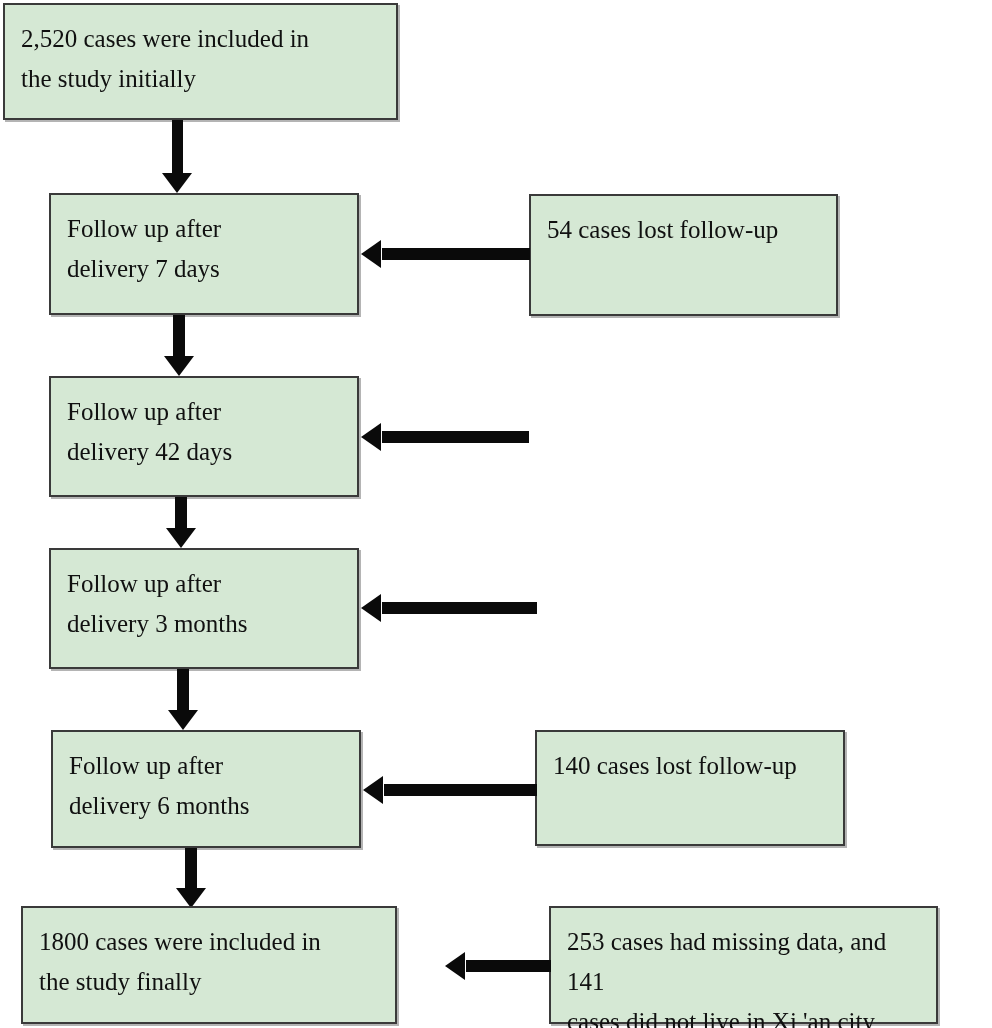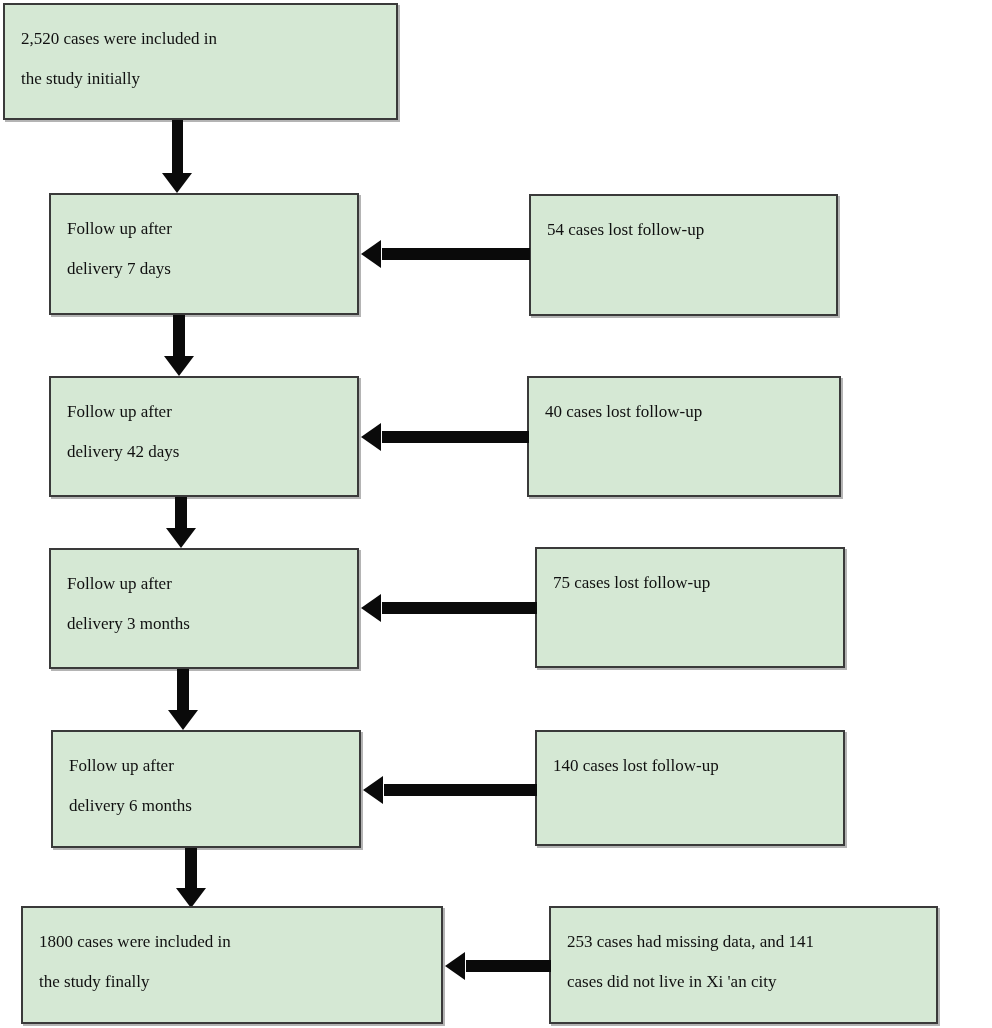--- a/index.html
+++ b/index.html
@@ -27,21 +27,21 @@
     background: #d5e8d4;
     border: 2px solid #3a3a3a;
     box-shadow: 2px 2px 0 rgba(40,40,40,0.35);
   }
   .box .txt {
     position: absolute;
     left: 16px;
     right: 12px;
     top: 14px;
     color: #101010;
-    font-size: 17px;
+    font-size: 25px;
     line-height: 40px;
     white-space: pre-line;
   }
   .box.justify .txt {
     text-align: justify;
     text-align-last: left;
   }
 
   
   .v-line {
@@ -95,38 +95,32 @@
   <div class="h-head" style="left:361px; top:240px;"></div>
 
   <div class="v-line" style="left:173px; top:315px; width:12px; height:42px;"></div>
   <div class="v-head" style="left:164px; top:356px;"></div>
 
   <div class="box justify" style="left:49px; top:376px; width:310px; height:121px;">
     <div class="txt">Follow   up   after
 delivery 42 days</div>
   </div>
 
-  <div class="box" style="left:527px; top:376px; width:314px; height:121px;">
-    <div class="txt">40 cases lost follow-up</div>
-  </div>
 
   <div class="h-line" style="left:382px; top:431px; width:147px; height:12px;"></div>
   <div class="h-head" style="left:361px; top:423px;"></div>
 
   <div class="v-line" style="left:175px; top:497px; width:12px; height:32px;"></div>
   <div class="v-head" style="left:166px; top:528px;"></div>
 
   <div class="box justify" style="left:49px; top:548px; width:310px; height:121px;">
     <div class="txt">Follow   up   after
 delivery 3 months</div>
   </div>
 
-  <div class="box" style="left:535px; top:547px; width:310px; height:121px;">
-    <div class="txt">75 cases lost follow-up</div>
-  </div>
 
   <div class="h-line" style="left:382px; top:602px; width:155px; height:12px;"></div>
   <div class="h-head" style="left:361px; top:594px;"></div>
 
   <div class="v-line" style="left:177px; top:669px; width:12px; height:42px;"></div>
   <div class="v-head" style="left:168px; top:710px;"></div>
 
   <div class="box justify" style="left:51px; top:730px; width:310px; height:118px;">
     <div class="txt">Follow   up   after
 delivery 6 months</div>
@@ -135,21 +129,21 @@
   <div class="box" style="left:535px; top:730px; width:310px; height:116px;">
     <div class="txt">140 cases lost follow-up</div>
   </div>
 
   <div class="h-line" style="left:384px; top:784px; width:153px; height:12px;"></div>
   <div class="h-head" style="left:363px; top:776px;"></div>
 
   <div class="v-line" style="left:185px; top:848px; width:12px; height:42px;"></div>
   <div class="v-head" style="left:176px; top:888px;"></div>
 
-  <div class="box justify" style="left:21px; top:906px; width:422px; height:118px;">
+  <div class="box justify" style="left:21px; top:906px; width:376px; height:118px;">
     <div class="txt">1800  cases  were  included  in
 the study finally</div>
   </div>
 
   <div class="box" style="left:549px; top:906px; width:389px; height:118px;">
     <div class="txt">253 cases had missing data, and 141
 cases did not live in Xi 'an city</div>
   </div>
 
   <div class="h-line" style="left:466px; top:960px; width:85px; height:12px;"></div>

